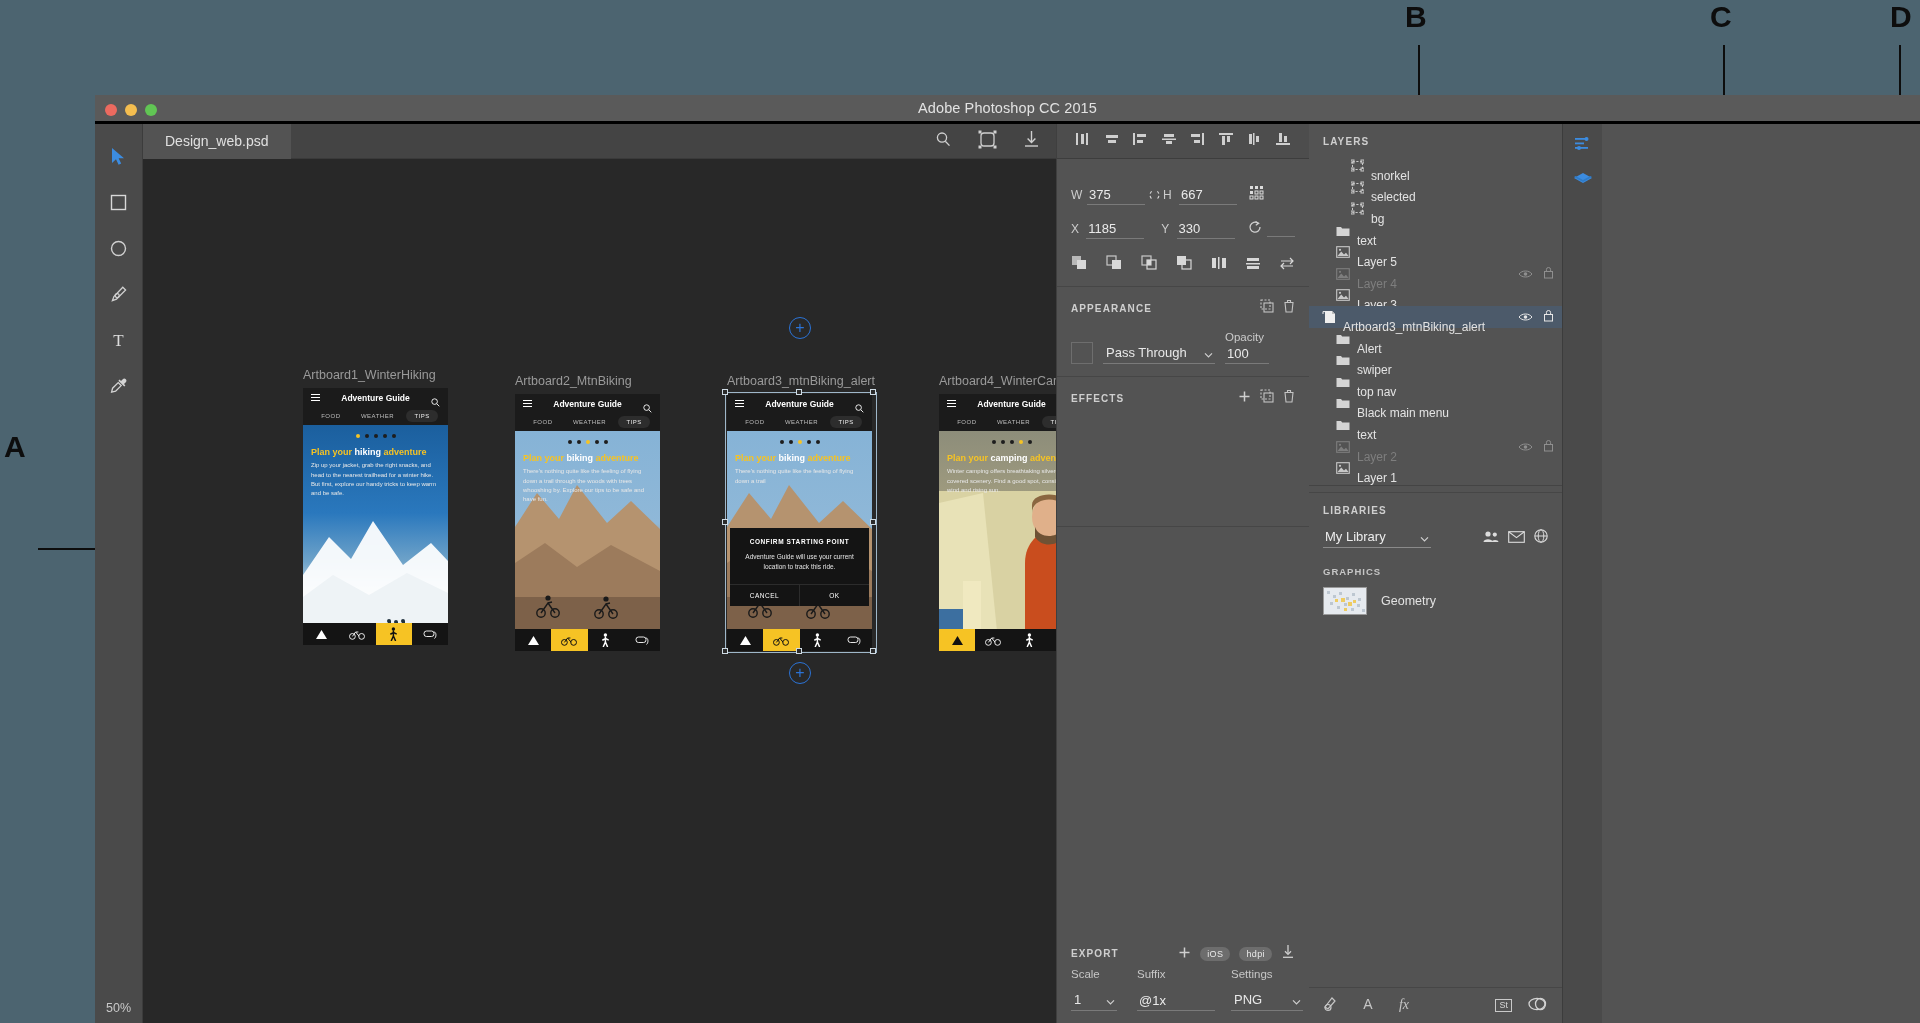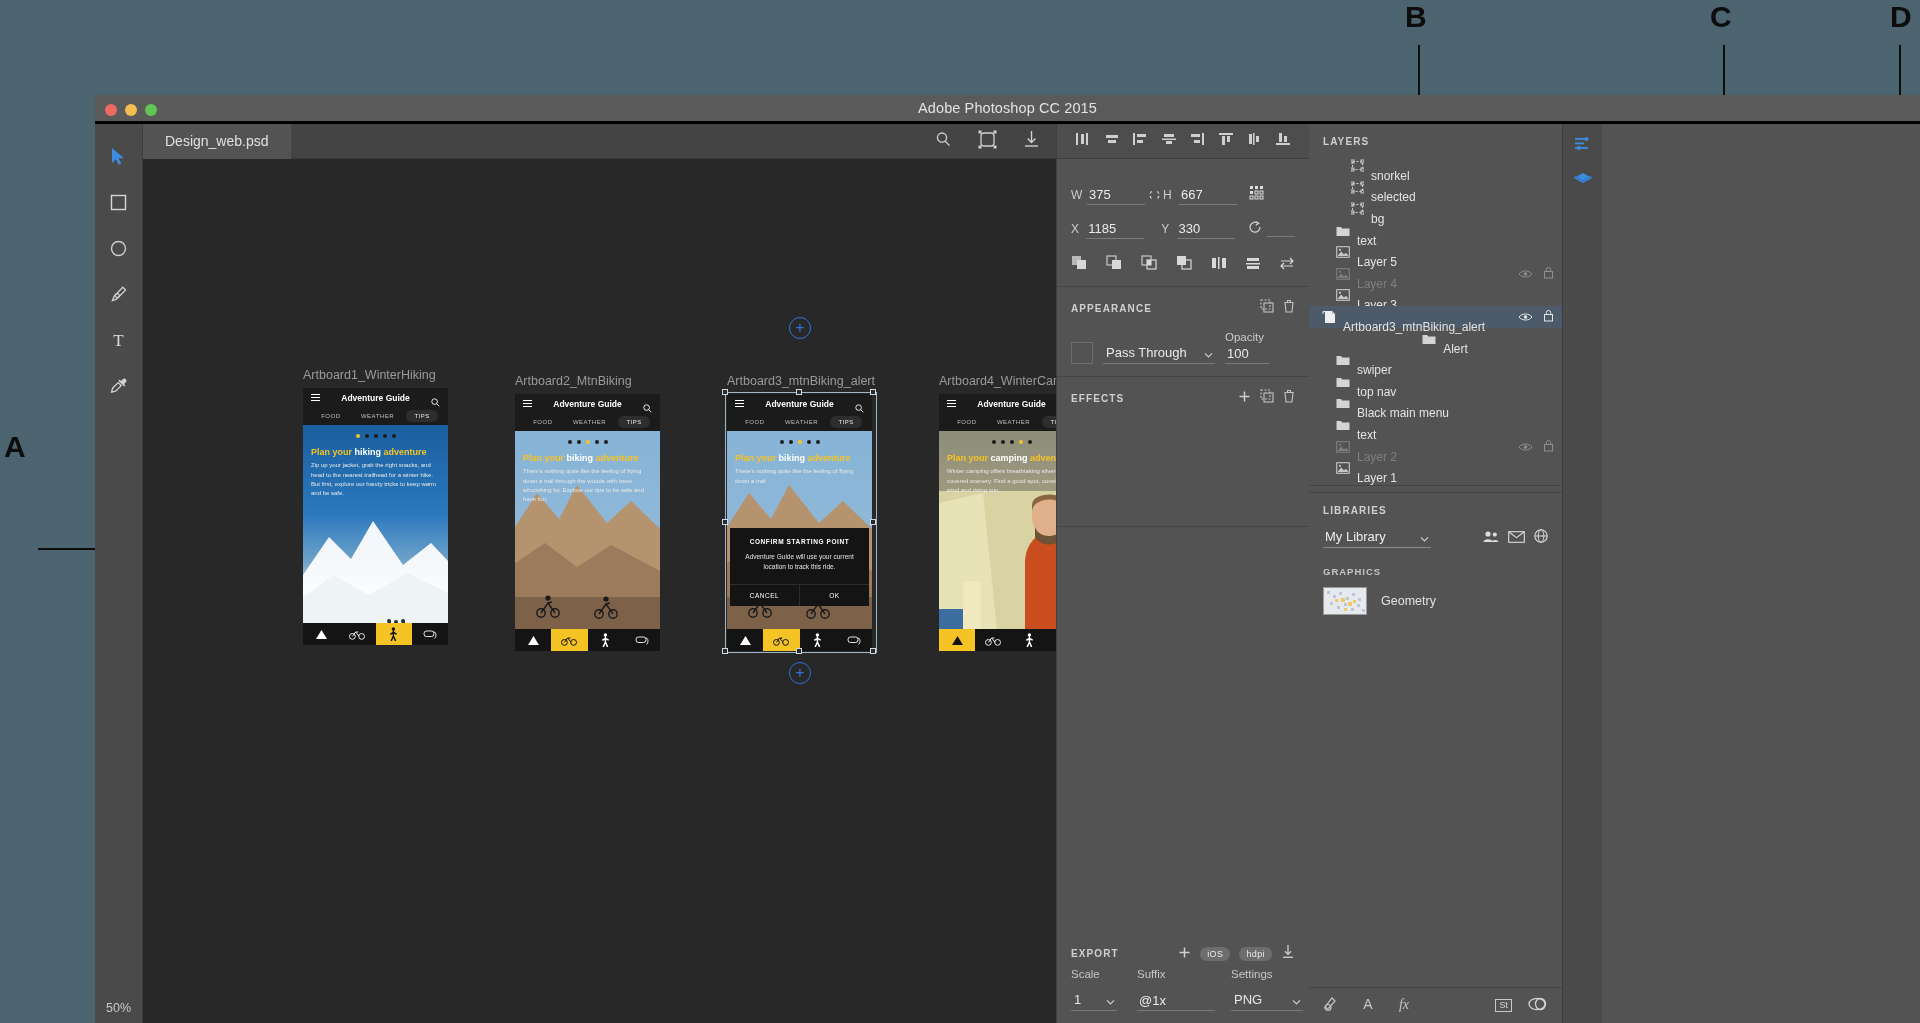--- a/index.html
+++ b/index.html
@@ -963,21 +963,21 @@
                     <path d="M1 5 C4 1 11 1 14 5 C11 9 4 9 1 5 Z" fill="none" stroke="#e6e6e6" stroke-width="1"></path>
                     <circle cx="7.5" cy="5" r="1.8" fill="#e6e6e6"></circle>
                   </svg></span>
               <span><svg width="11" height="13" viewBox="0 0 11 13">
                     <rect x="1.5" y="5.5" width="8" height="6.5" fill="none" stroke="#e6e6e6" stroke-width="1"></rect>
                     <path d="M3.4 5.5 L3.4 3.6 A2.1 2.1 0 0 1 7.6 3.6 L7.6 5.5" fill="none" stroke="#e6e6e6" stroke-width="1"></path>
                   </svg></span>
             </span>
           </div>
 
-          <div class="layer" style="padding-left:26px;justify-content:center;">
+          <div class="layer" style="padding-left:26px;">
             <span class="licon">
                 <svg width="14" height="12" viewBox="0 0 14 12">
                   <path d="M0.5 2 L5 2 L6.2 3.6 L13.5 3.6 L13.5 11 L0.5 11 Z" fill="#d4d4d4"></path>
                 </svg>
               </span>
             <span class="ltxt">Alert</span>
           </div>
 
           <div class="layer" style="padding-left:26px;">
             <span class="licon">

